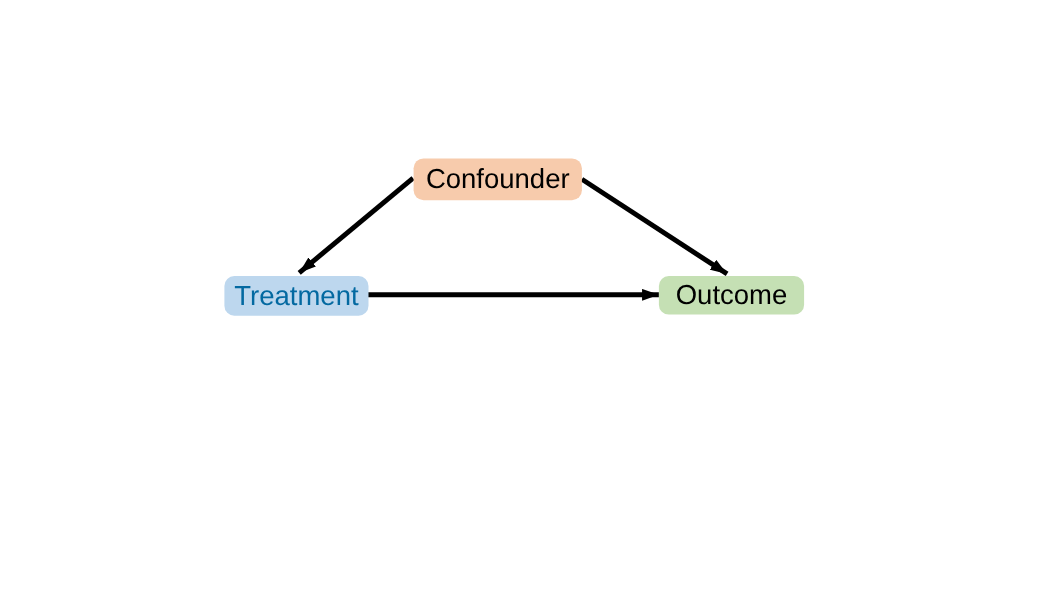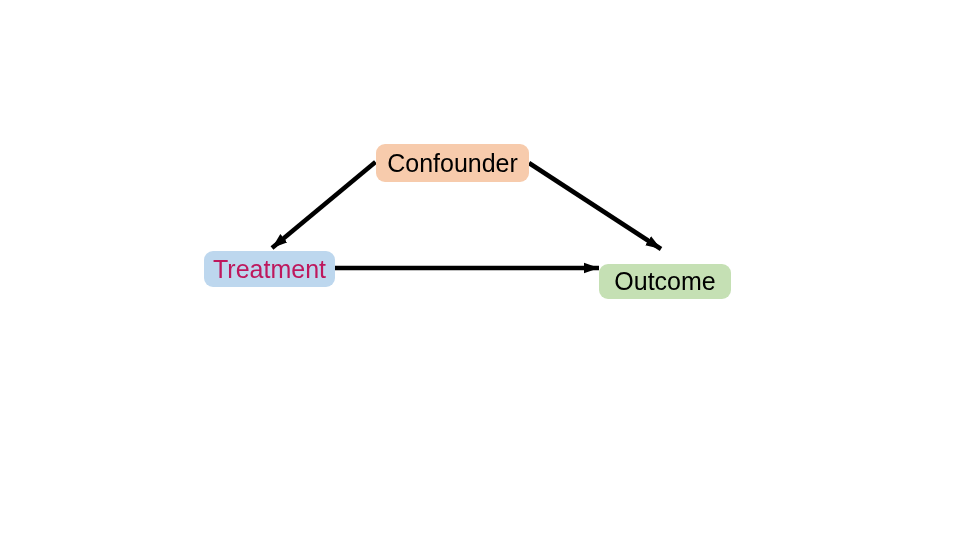--- a/index.html
+++ b/index.html
@@ -29,21 +29,21 @@
     align-items: center;
     justify-content: center;
     border-radius: 9px;
     font-size: 25px;
     line-height: 1;
     color: #000000;
     white-space: nowrap;
   }
   #node-confounder { left: 376px; top: 144px; width: 153px; height: 38px; }
   #node-treatment  { left: 204px; top: 251px; width: 131px; height: 36px; }
-  #node-outcome    { left: 599px; top: 264px; width: 132px; height: 35px; }
+  #node-outcome    { left: 599px; top: 251px; width: 132px; height: 35px; }
 </style>
 </head>
 <body>
 
 <div id="canvas" style="background: rgb(255, 255, 255);">
 
   <svg id="edges-layer" viewBox="0 0 960 540" xmlns="http://www.w3.org/2000/svg">
     <defs>
       <marker id="arrowhead" viewBox="0 0 10 7" refX="10" refY="3.5" markerWidth="3.4" markerHeight="2.5" orient="auto">
         <polygon class="edge-head" points="0,0 10,3.5 0,7" fill="#000000"></polygon>
@@ -51,21 +51,21 @@
     </defs>
     <line class="edge-line" x1="375.5" y1="162" x2="272" y2="248" stroke-width="4.5" marker-end="url(#arrowhead)" stroke="#000000"></line>
     <line class="edge-line" x1="529" y1="163" x2="661" y2="249" stroke-width="4.5" marker-end="url(#arrowhead)" stroke="#000000"></line>
     <line class="edge-line" x1="334" y1="268" x2="599" y2="268" stroke-width="4.5" marker-end="url(#arrowhead)" stroke="#000000"></line>
   </svg>
 
   <div class="node" id="node-confounder" style="background: rgb(247, 203, 172); color: rgb(0, 0, 0);">
     <span>Confounder</span>
   </div>
 
-  <div class="node" id="node-treatment" style="background: rgb(189, 215, 238); color: #be185d;">
+  <div class="node" id="node-treatment" style="background: rgb(189, 215, 238); color: #0369a1;">
     <span>Treatment</span>
   </div>
 
   <div class="node" id="node-outcome" style="background: rgb(197, 224, 180); color: rgb(0, 0, 0);">
     <span>Outcome</span>
   </div>
 
 </div>
 
 </body></html>

